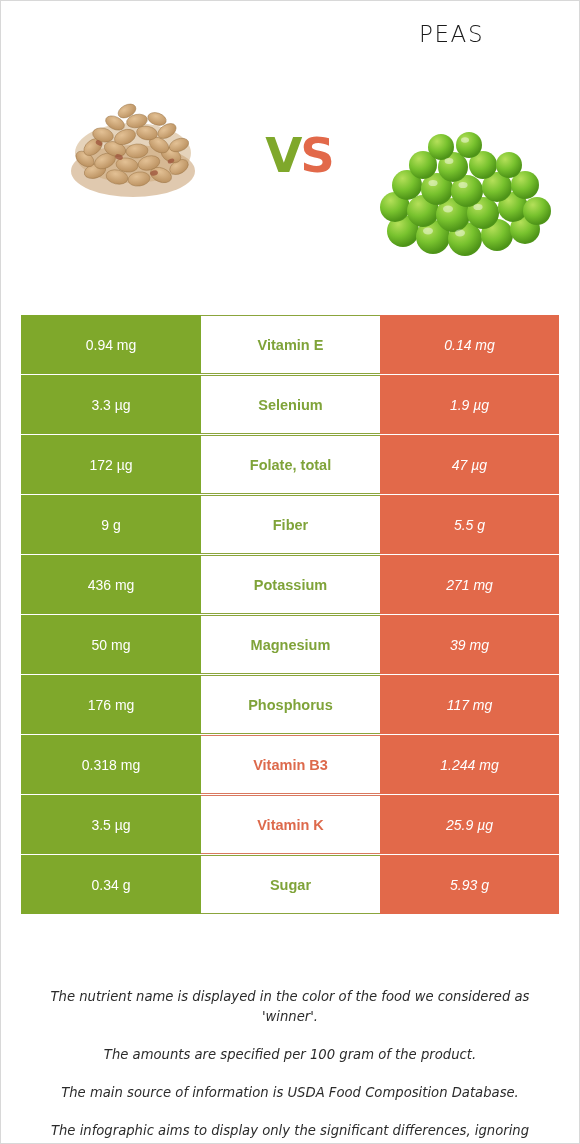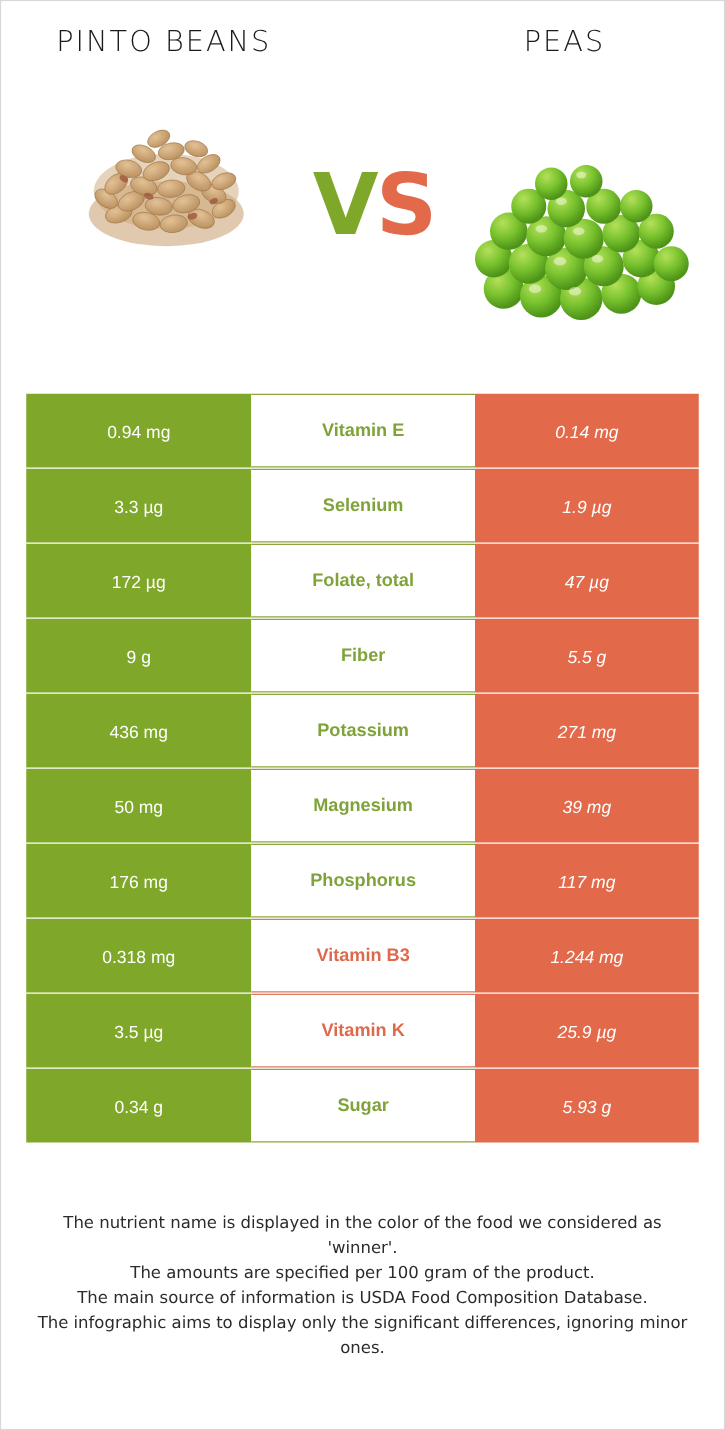--- a/index.html
+++ b/index.html
@@ -69,21 +69,21 @@
     height: 140px;
     top: 40px;
   }
   .vs {
     position: absolute;
     left: 238px;
     top: 52px;
     width: 120px;
     text-align: center;
     font-family: "DejaVu Sans", sans-serif;
-    font-size: 68px;
+    font-size: 48px;
     font-weight: 700;
     line-height: 1;
     letter-spacing: -2px;
   }
   .vs .v { color: #7FA82B; }
   .vs .s { color: #E2694A; }
 
   
   .table {
     position: absolute;
@@ -132,29 +132,28 @@
     position: absolute;
     left: 26px;
     top: 968px;
     width: 526px;
     text-align: center;
     font-family: "DejaVu Sans", sans-serif;
     font-size: 13.2px;
     line-height: 20px;
     color: #2b2b2b;
   }
-  .footnote p { margin: 0; }
+  .footnote p { margin: 18px; font-style: italic; }
 </style>
 </head>
 <body>
 
 <div class="page">
 
   <div class="titles">
-    <div class="food-title left">Pinto Beans</div>
     <div class="food-title right">Peas</div>
   </div>
 
   <div class="hero">
 
     <svg class="hero-img beans-pile" viewBox="0 0 148 120">
       <defs>
         <radialGradient id="beanShade" cx="40%" cy="30%" r="75%">
           <stop offset="0%" stop-color="#e3c195"></stop>
           <stop offset="100%" stop-color="#b98f5e"></stop>

